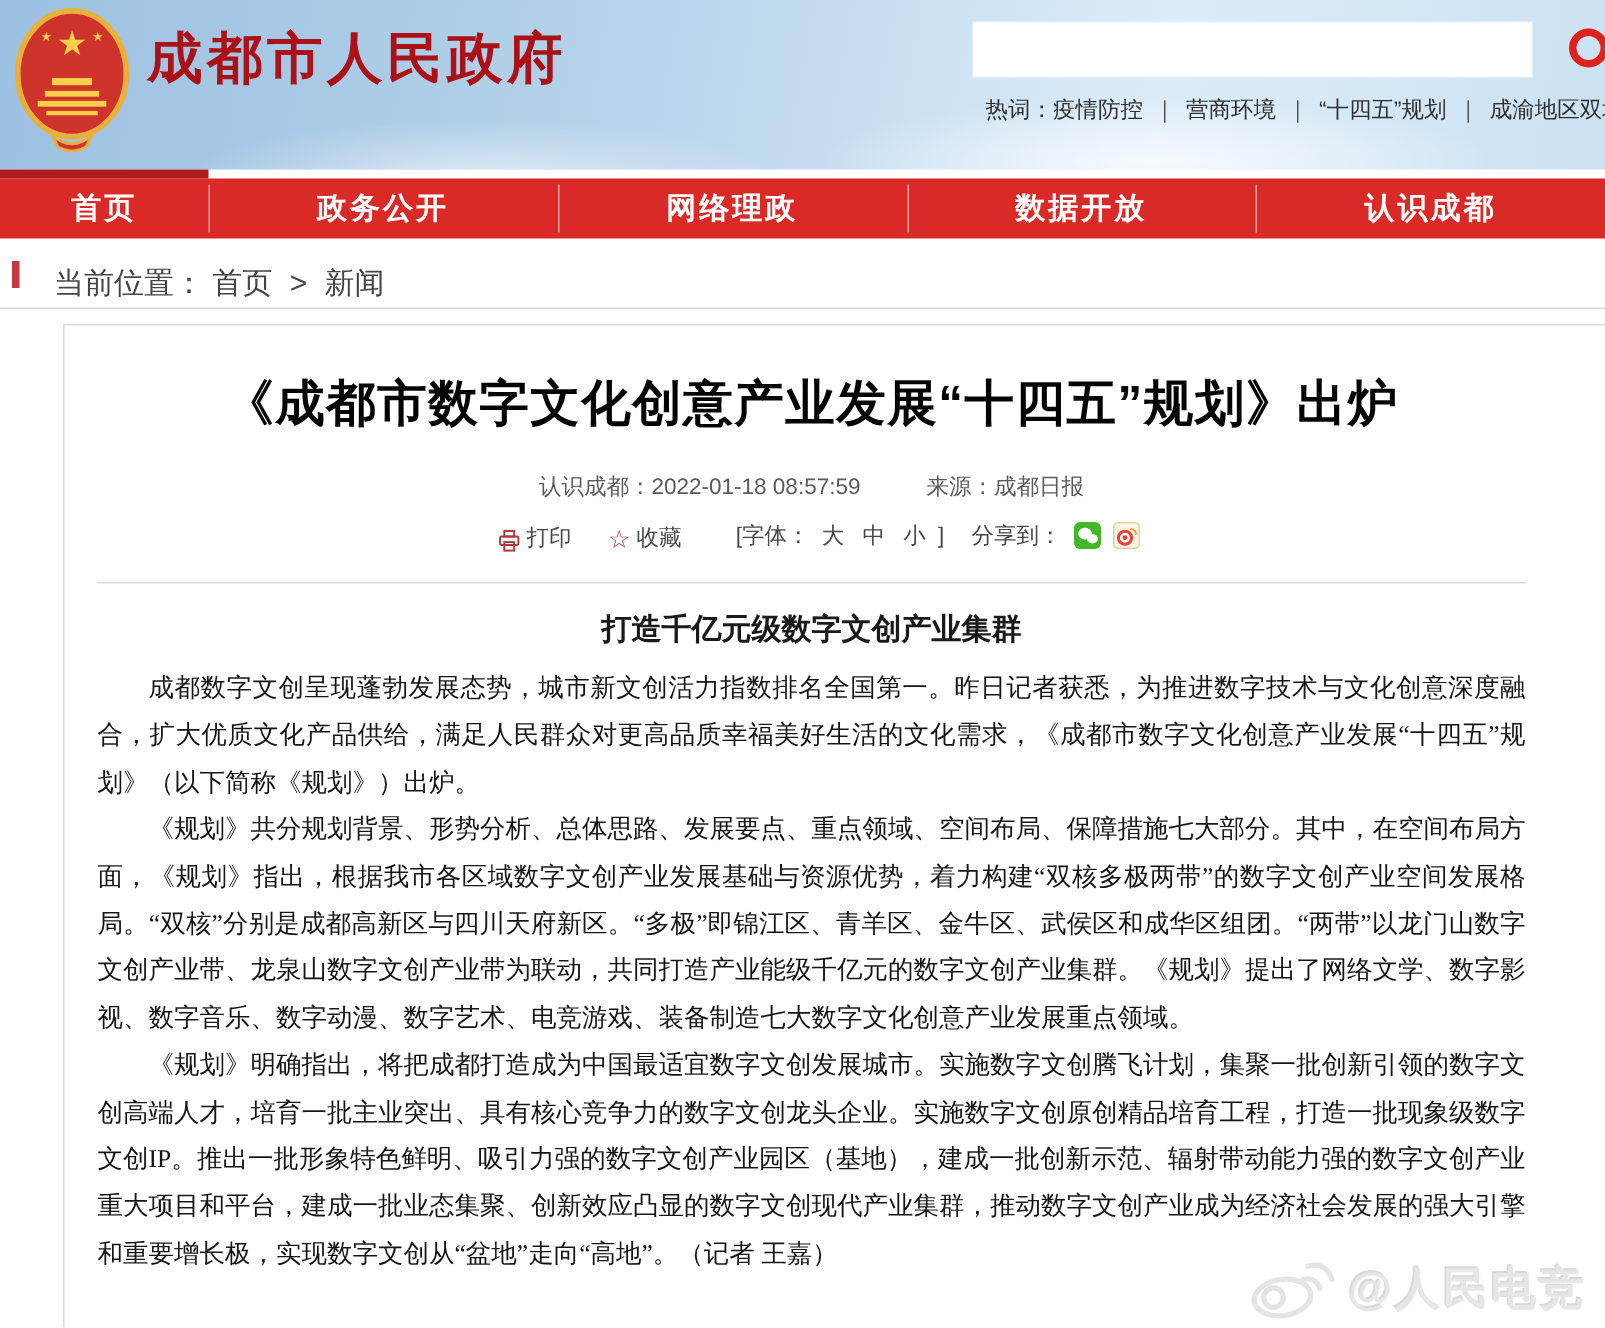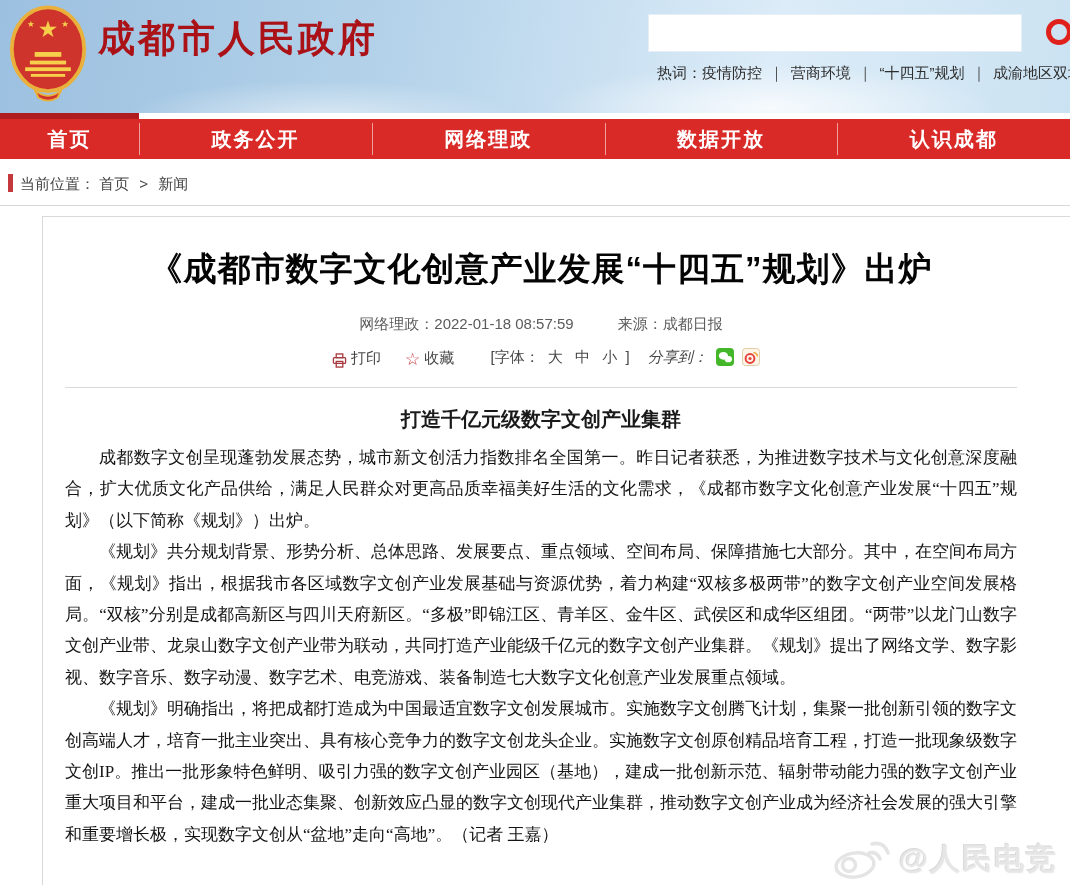--- a/index.html
+++ b/index.html
@@ -38,21 +38,21 @@
   .nav-items { position:absolute; left:0; right:0; top:0; bottom:0; display:flex; }
   .nav-item {
     position:relative; flex:1; padding-top:6px; text-align:center; cursor:pointer;
     color:#fff; font-weight:bold; font-size:20px; line-height:40px; letter-spacing:2px;
   }
   .nav-item.first { flex:0 0 139px; }
   .nav-item.active::before { content:""; position:absolute; top:0; left:0; right:0; height:6px; background:#b01d20; }
   .nav-item + .nav-item::after { content:""; position:absolute; left:0; top:10px; bottom:4px; width:1px; background:rgba(255,255,255,.55); }
 
   
-  .breadcrumb { position:relative; height:46px; padding:16px 0 0 20px; font-size:15px; color:#454545; }
+  .breadcrumb { position:relative; height:46px; padding:16px 0 0 36px; font-size:20px; color:#454545; }
   .crumb-bar { position:absolute; left:8px; top:15px; width:5px; height:18px; background:#c5393c; }
   .breadcrumb a { color:#454545; text-decoration:none; cursor:pointer; }
   .crumb-sep { margin:0 6px; }
 
   .page-divider { height:1px; background:#d8d8d8; }
 
   
   .article-box {
     margin:10px -24px 0 42px; border:1px solid #d9d9d9; background:#fff;
     height:700px; padding:0 76px 0 22px;
@@ -61,21 +61,21 @@
     margin-top:30px; text-align:center; font-size:33px; font-weight:bold;
     color:#040404; line-height:44px; letter-spacing:1px;
   }
   .article-meta { margin-top:24px; text-align:center; font-size:15px; color:#5b5b5b; }
   .meta-gap { display:inline-block; width:44px; }
   .article-toolbar { margin-top:14px; text-align:center; font-size:15px; color:#474747; }
   .tool { display:inline-flex; align-items:flex-end; gap:4px; cursor:pointer; color:#474747; margin:0 10px; vertical-align:middle; }
   .star-glyph { color:#c0393e; font-size:17px; line-height:1; }
   .font-tool { margin-left:22px; }
   .font-size-btn { cursor:pointer; margin:0 4px; }
-  .share-label { margin-left:14px;font-style:italic; }
+  .share-label { margin-left:14px; }
   .share-icon { display:inline-block; vertical-align:-4px; margin-left:4px; cursor:pointer; }
   .meta-rule { margin-top:18px; border:none; border-top:1px solid #dadada; }
 
   .article-subtitle { margin-top:17px; text-align:center; font-size:20px; font-weight:bold; color:#1a1a1a; line-height:28px; font-family:"Liberation Serif", serif; }
   .article-body { margin-top:9px; font-family:"Liberation Serif","DejaVu Serif", serif; }
   .article-body p {
     font-size:17px; line-height:31.4px; color:#141414;
     text-align:justify; text-indent:2em; margin:0;
   }
 
@@ -134,21 +134,21 @@
     <span class="crumb-sep">&gt;</span>
     <span>新闻</span>
   </div>
 
   <div class="page-divider"></div>
 
   <main class="article-box">
     <h1 class="article-title">《成都市数字文化创意产业发展“十四五”规划》出炉</h1>
 
     <div class="article-meta">
-      <span>网络理政：</span><span>2022-01-18 08:57:59</span><span class="meta-gap"></span><span>来源：</span><span>成都日报</span>
+      <span>认识成都：</span><span>2022-01-18 08:57:59</span><span class="meta-gap"></span><span>来源：</span><span>成都日报</span>
     </div>
 
     <div class="article-toolbar">
       <span class="tool">
         <svg width="15" height="15" viewBox="0 0 16 16" fill="none" stroke="#a8393e" stroke-width="1.4">
           <rect x="4.5" y="1" width="7" height="4"></rect>
           <rect x="1.5" y="5" width="13" height="6" rx="1"></rect>
           <rect x="4.5" y="9" width="7" height="6"></rect>
         </svg>
         <span>打印</span>

